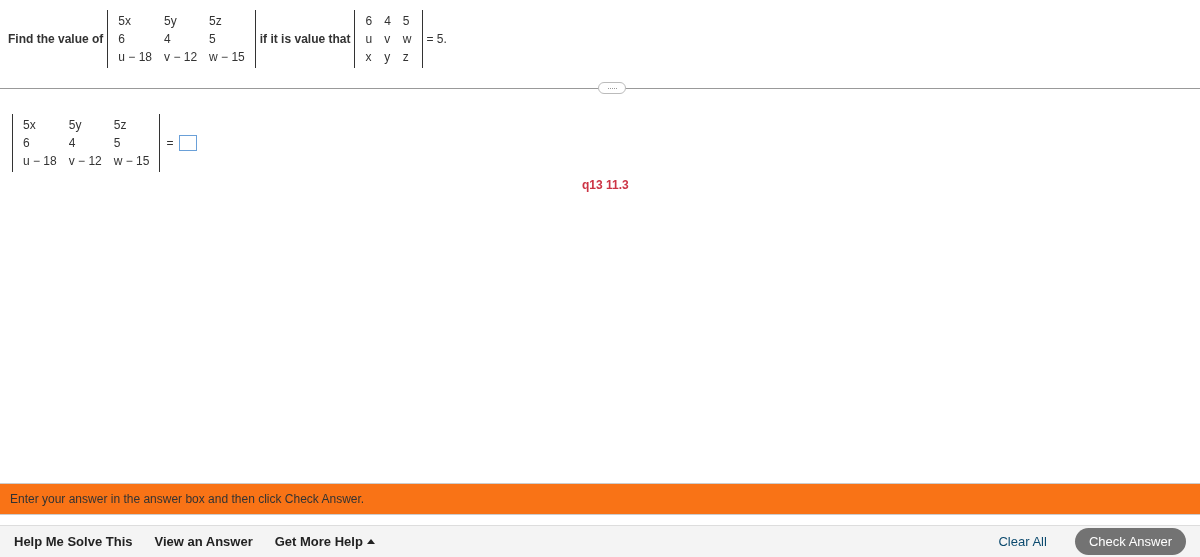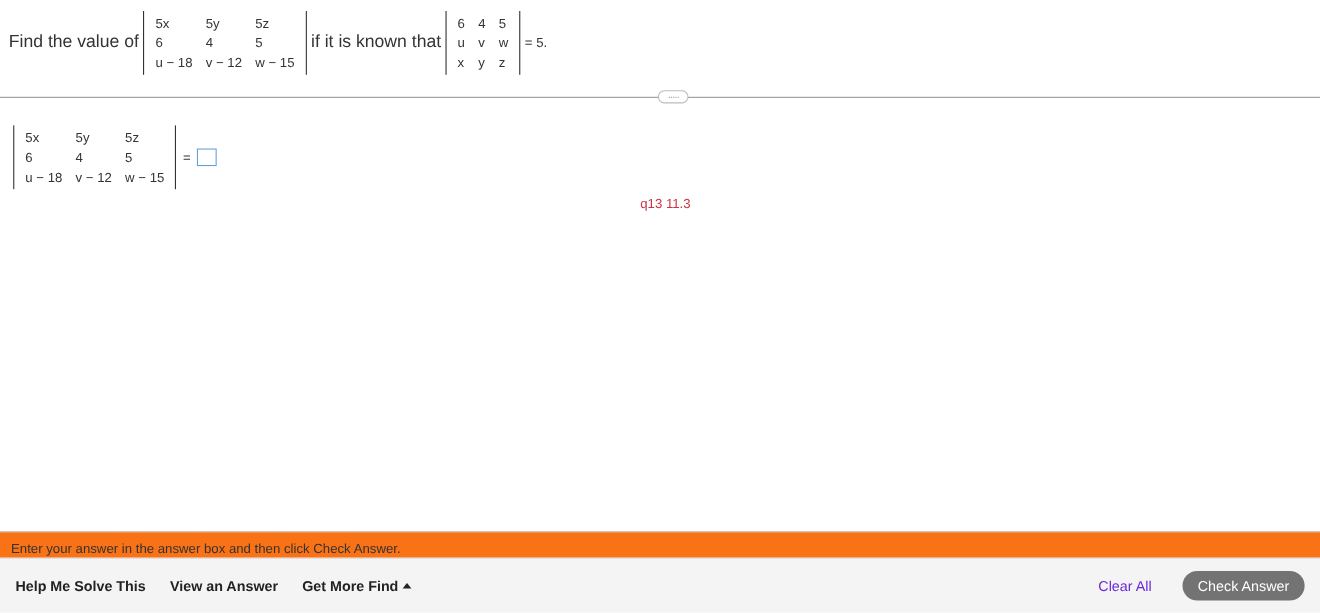--- a/index.html
+++ b/index.html
@@ -15,21 +15,21 @@
     overflow: hidden;
   }
   .question-area {
     padding: 10px 8px 6px 8px;
   }
   .prompt-line {
     display: flex;
     align-items: center;
     gap: 4px;
   }
-  .prompt-text { font-size: 16px; }
+  .prompt-text { font-size: 12px; font-weight: bold; }
   .det {
     display: inline-flex;
     align-items: center;
   }
   .det-bar {
     width: 1px;
     background: #333;
     align-self: stretch;
   }
   .det-grid {
@@ -90,35 +90,36 @@
     font-size: 12px;
     text-align: center;
     padding: 0;
   }
   .note {
     position: absolute;
     left: 582px;
     top: 178px;
     color: #cc3344;
     font-size: 12px;
+    font-weight: bold;
   }
   .footer-instruction {
     position: absolute;
     left: 0; right: 0;
     bottom: 42px;
     border-top: 1px solid #ccc;
     border-bottom: 1px solid #ccc;
     padding: 8px 10px;
     background: #f97316;
     font-size: 12px;
   }
   .bottom-bar {
     position: absolute;
     left: 0; right: 0; bottom: 0;
-    height: 50px;
+    height: 32px;
     background: #f4f4f4;
     border-top: 1px solid #ddd;
     display: flex;
     align-items: center;
     padding: 0 14px;
     gap: 22px;
   }
   .link-btn {
     background: none;
     border: none;
@@ -135,21 +136,21 @@
     width: 0; height: 0;
     border-left: 4px solid transparent;
     border-right: 4px solid transparent;
     border-bottom: 5px solid #222;
   }
   .spacer { flex: 1; }
   .plain-btn {
     background: none;
     border: none;
     font-size: 13px;
-    color: #6d28d9;
+    color: #0c4a6e;
     cursor: pointer;
   }
   .check-btn {
     background: #737373;
     color: #fff;
     border: none;
     border-radius: 14px;
     padding: 6px 14px;
     font-size: 13px;
     cursor: pointer;
@@ -171,21 +172,21 @@
           <span class="det-cell">6</span>
           <span class="det-cell">4</span>
           <span class="det-cell">5</span>
           <span class="det-cell">u − 18</span>
           <span class="det-cell">v − 12</span>
           <span class="det-cell">w − 15</span>
         </span>
       <span class="det-bar"></span>
     </span>
 
-    <span class="prompt-text">if it is known that</span>
+    <span class="prompt-text">if it is value that</span>
 
     <span class="det">
       <span class="det-bar"></span>
       <span id="det2-grid" class="det-grid" style="grid-template-columns: repeat(3, auto);">
           <span class="det-cell">6</span>
           <span class="det-cell">4</span>
           <span class="det-cell">5</span>
           <span class="det-cell">u</span>
           <span class="det-cell">v</span>
           <span class="det-cell">w</span>
@@ -238,19 +239,19 @@
 <div class="footer-instruction">Enter your answer in the answer box and then click Check Answer.</div>
 
 <div class="bottom-bar">
   <button class="link-btn">
     <span>Help Me Solve This</span>
   </button>
   <button class="link-btn">
     <span>View an Answer</span>
   </button>
   <button class="link-btn">
-    <span>Get More Find</span>
+    <span>Get More Help</span>
     <span class="caret-up"></span>
   </button>
   <div class="spacer"></div>
   <button class="plain-btn">Clear All</button>
   <button class="check-btn">Check Answer</button>
 </div>
 
 </body></html>

